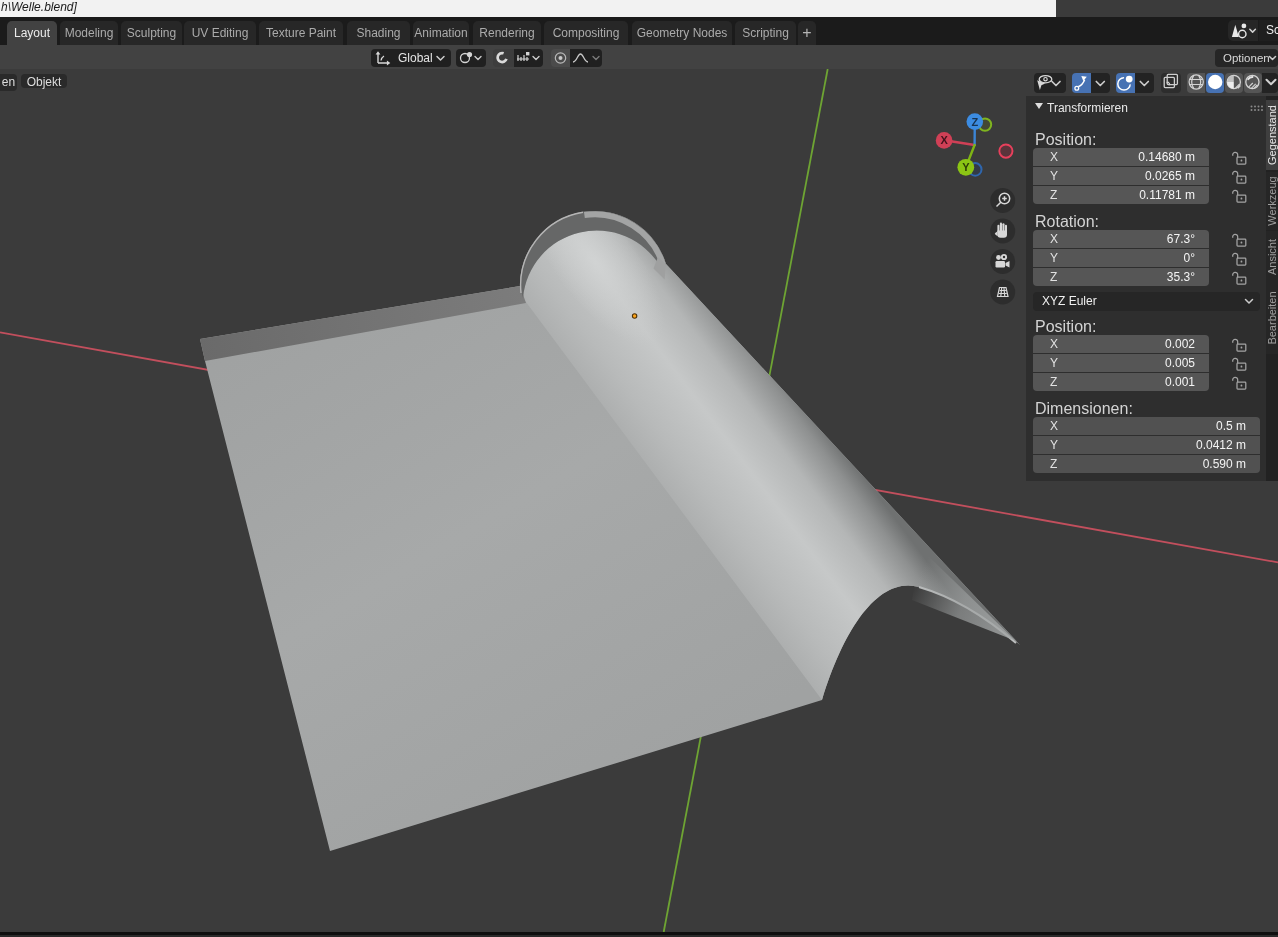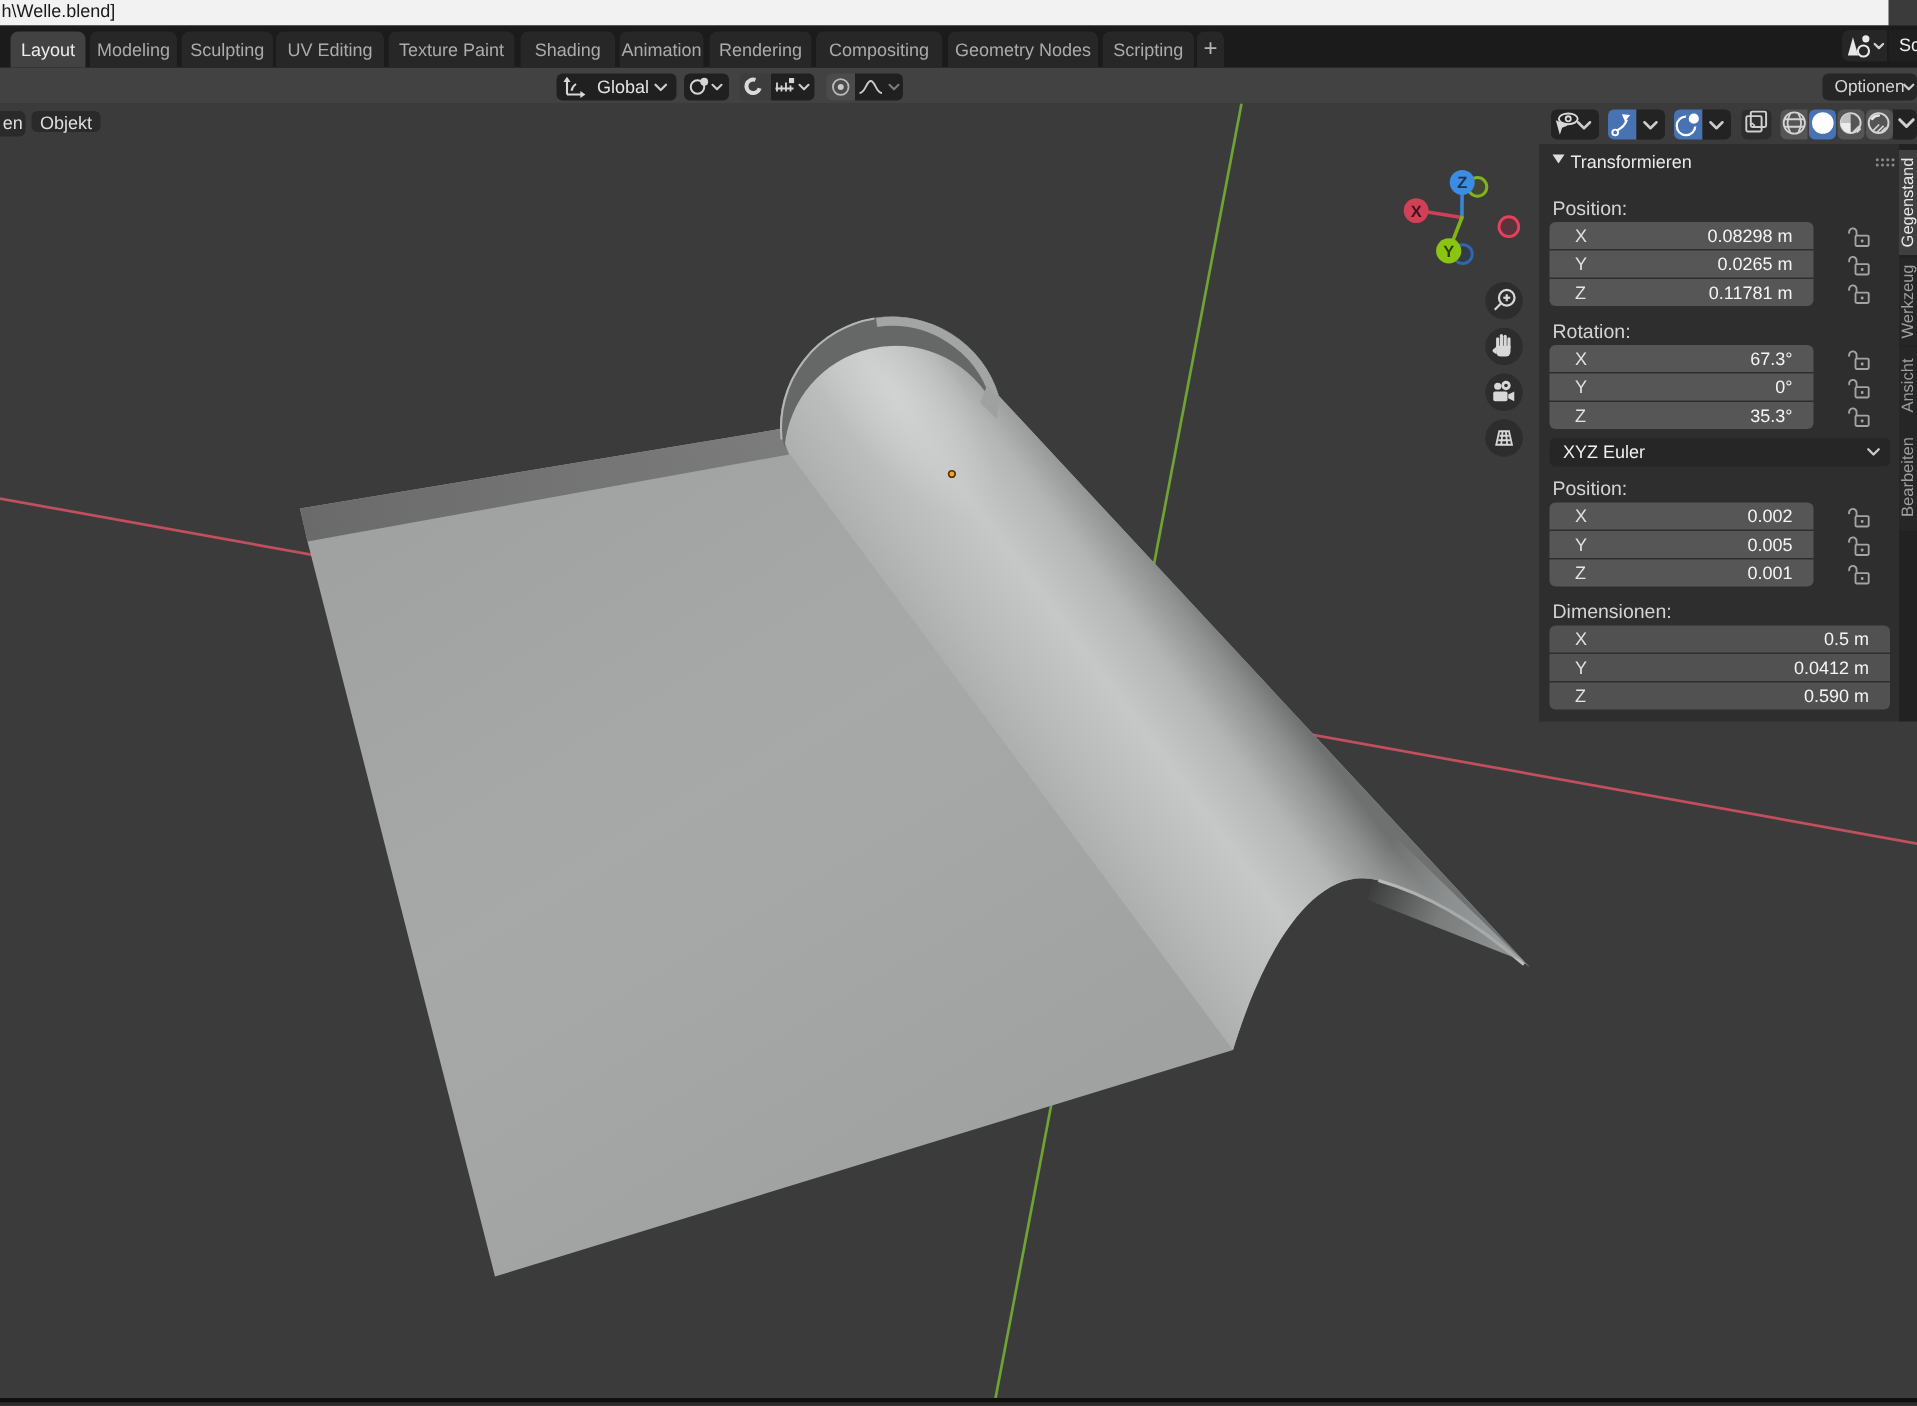--- a/index.html
+++ b/index.html
@@ -1,39 +1,39 @@
 <!DOCTYPE html>
 <html><head>
 <meta charset="utf-8">
 <style>
   * { margin:0; padding:0; box-sizing:border-box; }
   html,body { width:1278px; height:937px; overflow:hidden; background:#3b3b3b;
     font-family:"Liberation Sans", sans-serif; -webkit-font-smoothing:antialiased; }
   .abs { position:absolute; }
   #stage { position:relative; width:1278px; height:937px; transform:translateZ(0); }
   
-  #titlebar { left:0; top:0; width:1259px; height:17px; background:#f2f2f2;
-    color:#1a1a1a; font-size:12px; line-height:15px; }
+  #titlebar { left:0; top:0; width:1056px; height:17px; background:#f2f2f2;
+    color:#1a1a1a; font-size:12px; line-height:15px;font-style:italic; }
   
   #tabbar { left:0; top:17px; width:1278px; height:28px; background:#1b1b1b; }
   .wtab { position:absolute; top:4px; height:24px; background:#272727; color:#ababab;
     border-radius:5px 5px 0 0; font-size:12px; text-align:center; line-height:24px; }
   .wtab.active { background:#424242; color:#ececec; }
   
   #toolrow { left:0; top:45px; width:1278px; height:24px; background:#424242; }
   .widget { position:absolute; top:4px; height:18px; background:#202020; border-radius:4px;
     color:#e4e4e4; font-size:12px; }
   
   #viewport { left:0; top:69px; width:1278px; height:863px; background:#3b3b3b; }
   .hbtn { position:absolute; background:#2a2a2a; color:#dedede; font-size:12px;
     border-radius:4px; text-align:center; }
   .icobtn { position:absolute; border-radius:4px; }
   
   #npanel { left:1026px; top:27px; width:240px; height:385px; background:#2e2e2e; }
-  .plabel { position:absolute; color:#d4d4d4; font-size:13px; }
+  .plabel { position:absolute; color:#d4d4d4; font-size:16px; }
   .pfield { position:absolute; left:7px; width:176px; height:18px; background:#565656;
     color:#f4f4f4; font-size:12px; line-height:18px; }
   .pfield .ax { position:absolute; left:17px; color:#e2e2e2; }
   .pfield .val { position:absolute; right:14px; }
   .lock { position:absolute; left:205px; width:16px; height:16px; }
   .pfield.dim { width:227px; background:#515151; }
   
   #tstrip { left:1266px; top:27px; width:12px; height:385px; background:#222222; }
   .vtab { position:absolute; left:0; width:12px; background:#262626; color:#9e9e9e;
     font-size:11px; }
@@ -311,21 +311,21 @@
             <circle cx="12" cy="1.5" r="1"></circle>
           <circle cx="1.5" cy="5" r="1"></circle>
             <circle cx="5" cy="5" r="1"></circle>
             <circle cx="8.5" cy="5" r="1"></circle>
             <circle cx="12" cy="5" r="1"></circle>
         </g>
       </svg>
       <div class="plabel" style="left:9px; top:35px;">Position:</div>
       <div class="pfield" style="top:52px;  border-radius:4px 4px 0 0;">
           <span class="ax">X</span>
-          <span class="val">0.08298 m</span>
+          <span class="val">0.14680 m</span>
         </div>
       <div class="pfield" style="top:71px;">
           <span class="ax">Y</span>
           <span class="val">0.0265 m</span>
         </div>
       <div class="pfield" style="top:90px;  border-radius:0 0 4px 4px;">
           <span class="ax">Z</span>
           <span class="val">0.11781 m</span>
         </div>
       <div class="plabel" style="left:9px; top:117px;">Rotation:</div>

